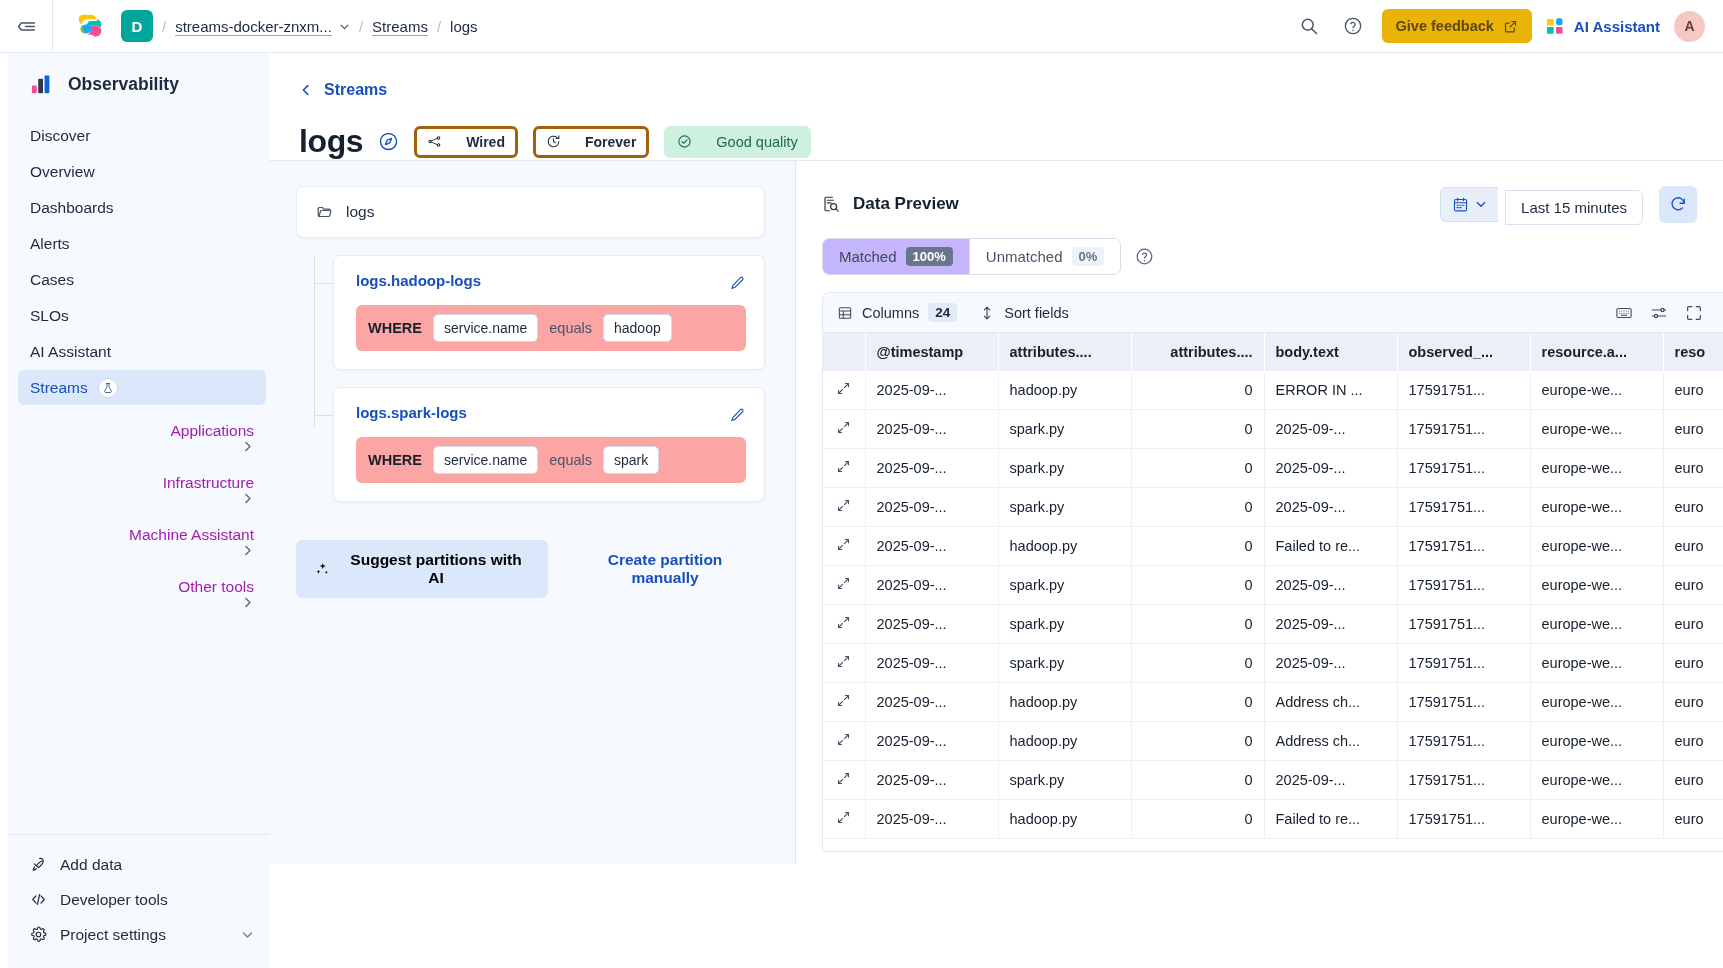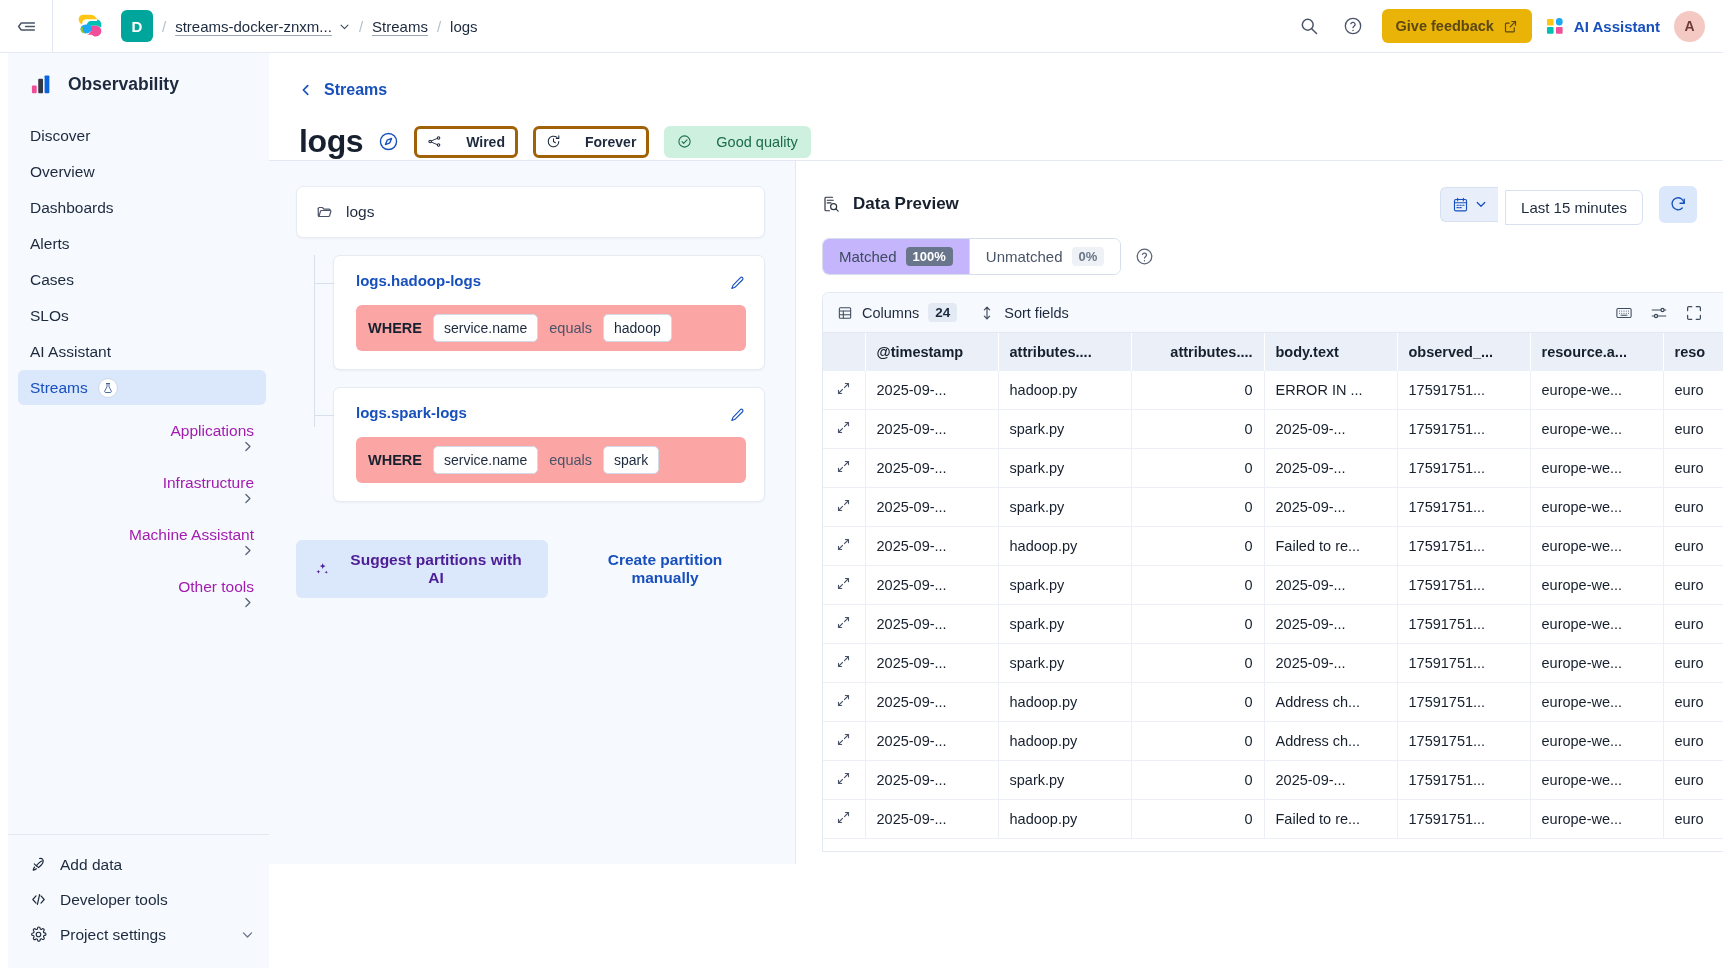--- a/index.html
+++ b/index.html
@@ -147,21 +147,21 @@
   }
   .cond-kw { font-size: 14.5px; font-weight: 700; color: #16202e; }
   .cond-op { font-size: 14.5px; color: #4a5468; }
   .cond-pill {
     border: 1px solid #d2dae6; border-radius: 5px; background: #fff;
     font-size: 14px; color: #1d2a3e; padding: 5px 10px;
   }
   .left-actions { display: flex; align-items: center; gap: 17px; margin-top: 38px; }
   .btn-ai {
     display: inline-flex; align-items: center; gap: 11px;
-    background: #dbe7fb; color: #4c1d95; font-size: 15.5px; font-weight: 700;
+    background: #dbe7fb; color: #000000; font-size: 15.5px; font-weight: 700;
     border: none; border-radius: 6px; padding: 11px 18px; cursor: pointer;
     font-family: inherit;
     justify-content: space-between;
   }
   .btn-plain {
     background: transparent; color: #1750bd; font-size: 15.5px; font-weight: 700;
     border: none; padding: 11px 8px; cursor: pointer; font-family: inherit;
   }
 
   

